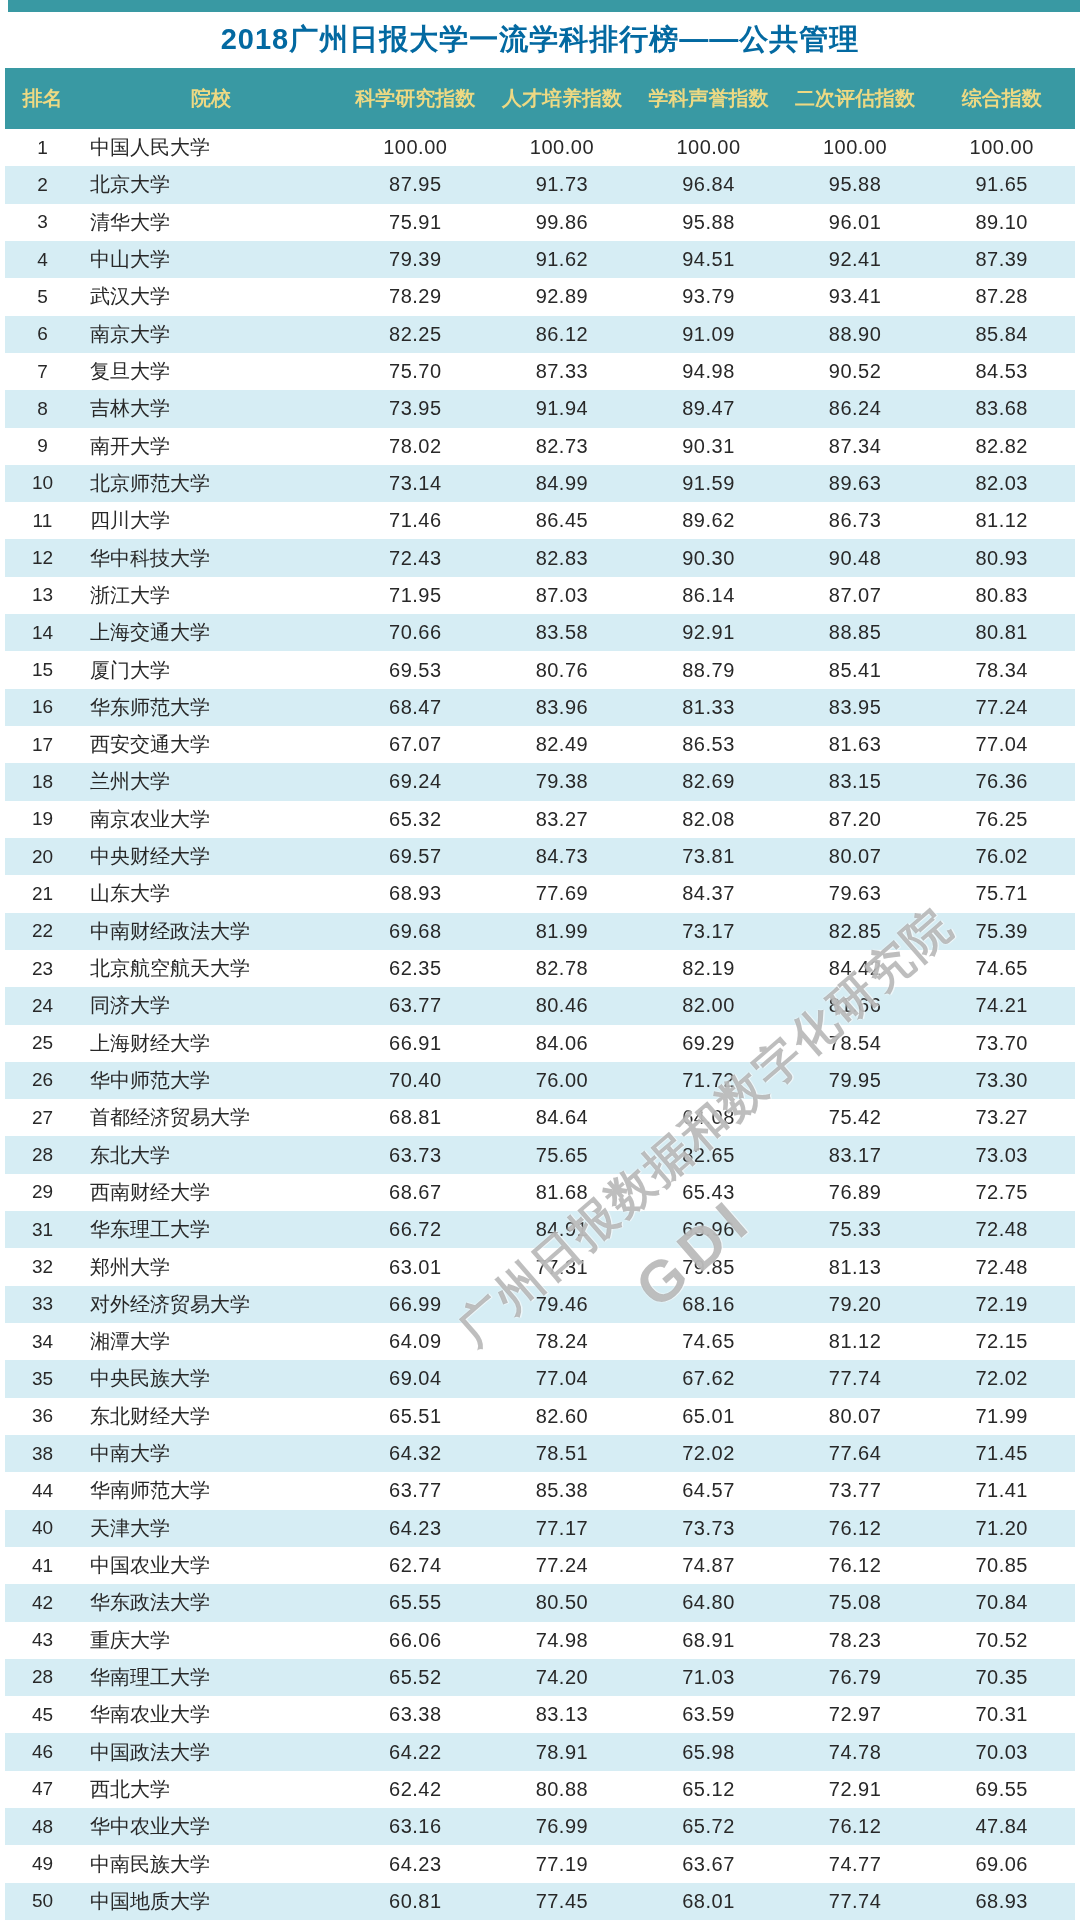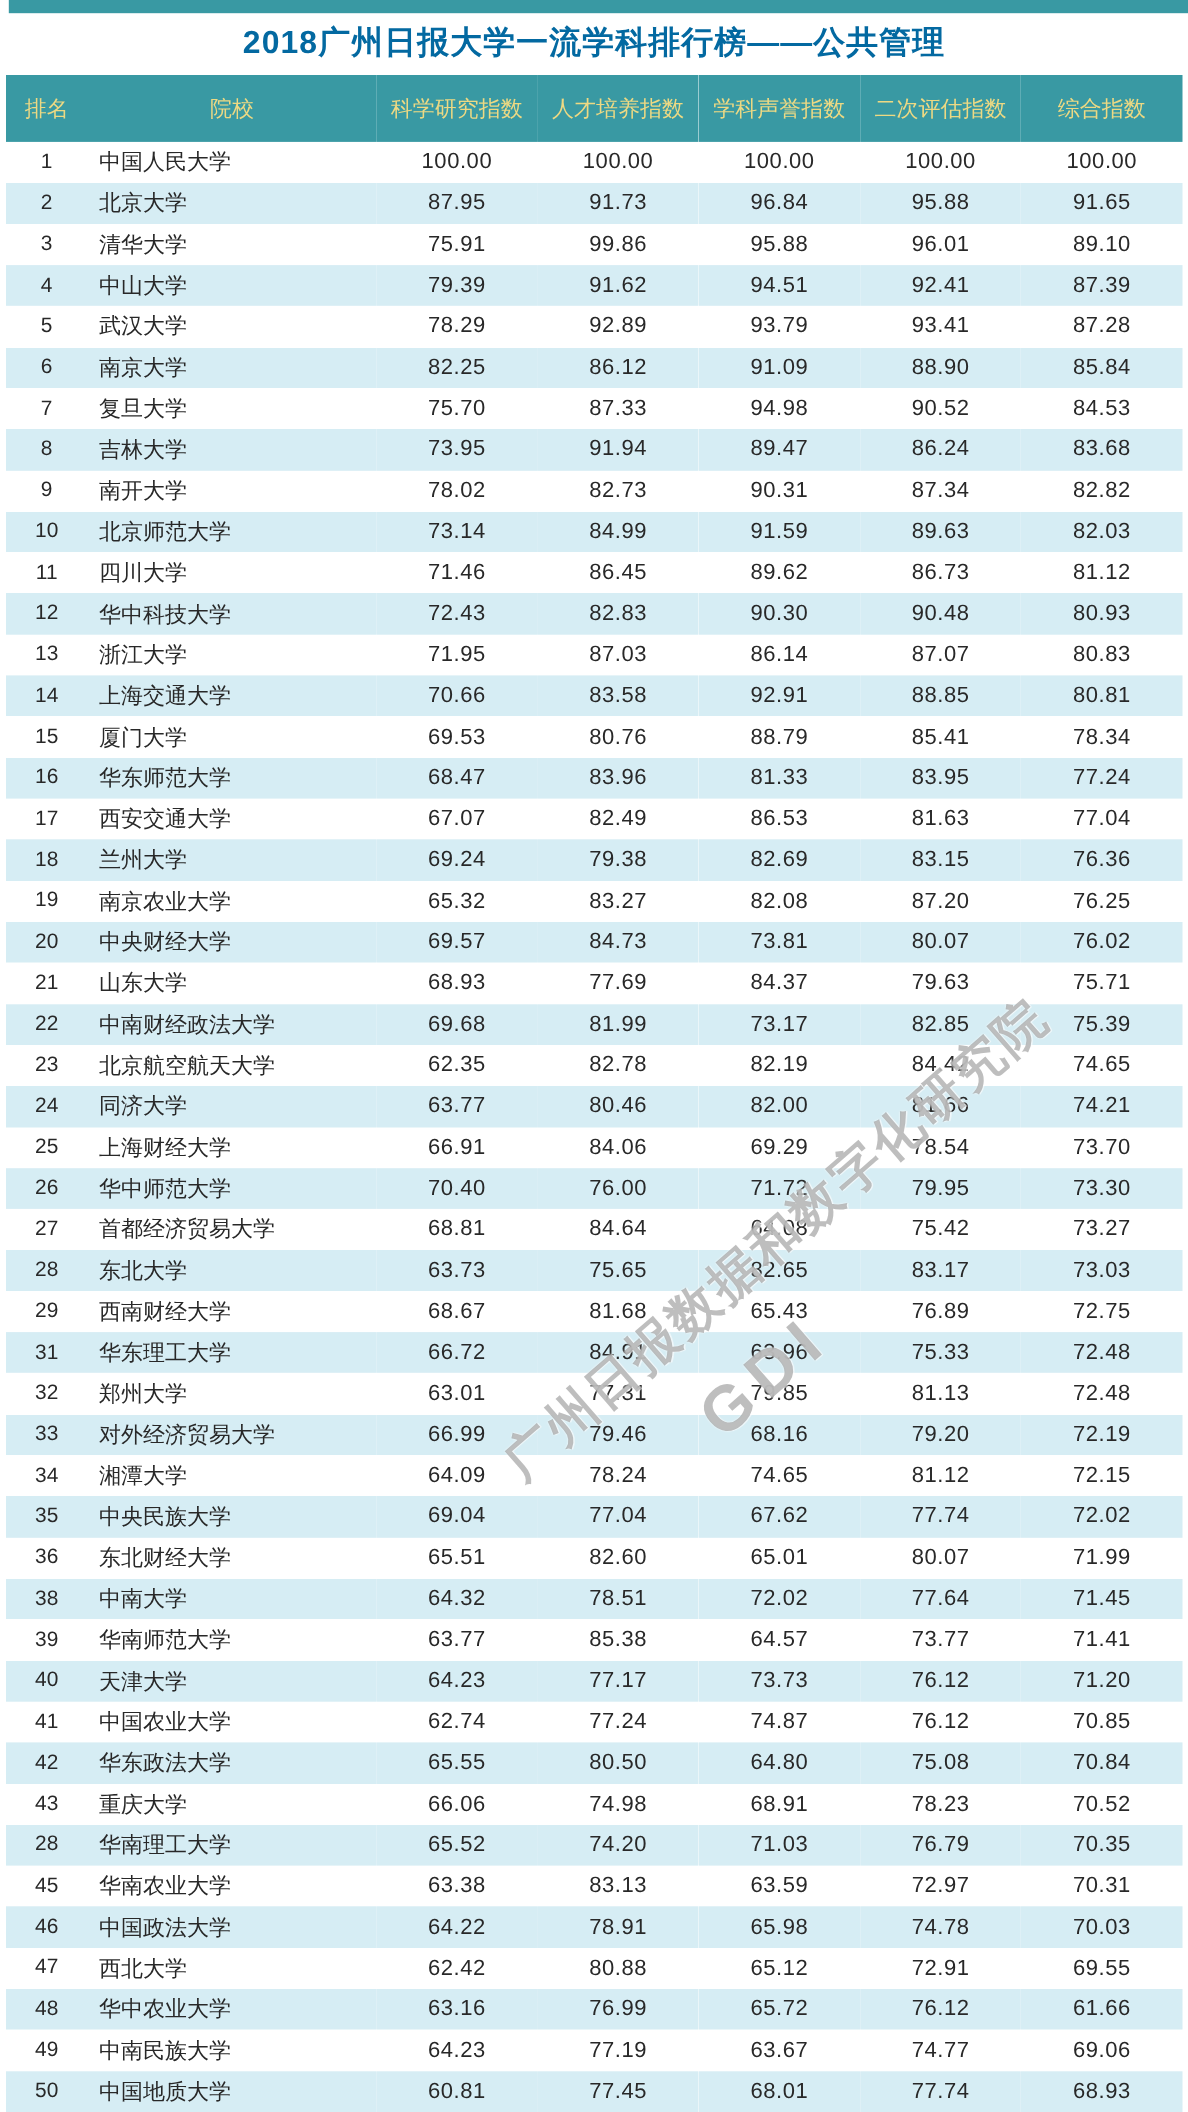--- a/index.html
+++ b/index.html
@@ -21,21 +21,21 @@
   .table-wrap{
     position:absolute;top:68px;left:5px;right:5px;
   }
   table{
     width:100%;height:1852px;
     border-collapse:collapse;table-layout:fixed;
   }
   thead tr{height:61px;}
   thead th{
     background:#3999a3;color:#edd983;
-    font-size:20px;font-weight:normal;text-align:center;
+    font-size:20px;font-weight:bold;text-align:center;
     padding:0;white-space:nowrap;overflow:hidden;
   }
   tbody tr{height:35.8px;}
   tbody tr:nth-child(even){background:#d6edf4;}
   tbody td{
     padding:0;font-size:19px;color:#282828;text-align:center;
     white-space:nowrap;overflow:hidden;
   }
   td.uni{text-align:left;padding-left:10px;font-size:20px;}
   td.rank{font-size:19px;}
@@ -398,21 +398,21 @@
         <tr>
     <td class="rank">38</td>
     <td class="uni">中南大学</td>
     <td class="val">64.32</td>
     <td class="val">78.51</td>
     <td class="val">72.02</td>
     <td class="val">77.64</td>
     <td class="val">71.45</td>
   </tr>
         <tr>
-    <td class="rank">39</td>
+    <td class="rank">44</td>
     <td class="uni">华南师范大学</td>
     <td class="val">63.77</td>
     <td class="val">85.38</td>
     <td class="val">64.57</td>
     <td class="val">73.77</td>
     <td class="val">71.41</td>
   </tr>
         <tr>
     <td class="rank">40</td>
     <td class="uni">天津大学</td>
@@ -485,21 +485,21 @@
     <td class="val">72.91</td>
     <td class="val">69.55</td>
   </tr>
         <tr>
     <td class="rank">48</td>
     <td class="uni">华中农业大学</td>
     <td class="val">63.16</td>
     <td class="val">76.99</td>
     <td class="val">65.72</td>
     <td class="val">76.12</td>
-    <td class="val">61.66</td>
+    <td class="val">47.84</td>
   </tr>
         <tr>
     <td class="rank">49</td>
     <td class="uni">中南民族大学</td>
     <td class="val">64.23</td>
     <td class="val">77.19</td>
     <td class="val">63.67</td>
     <td class="val">74.77</td>
     <td class="val">69.06</td>
   </tr>

